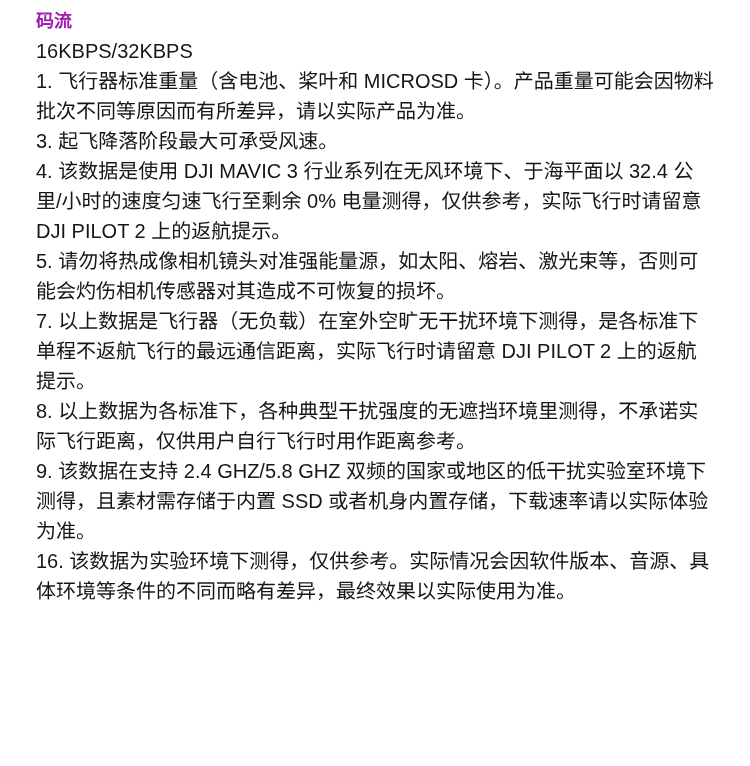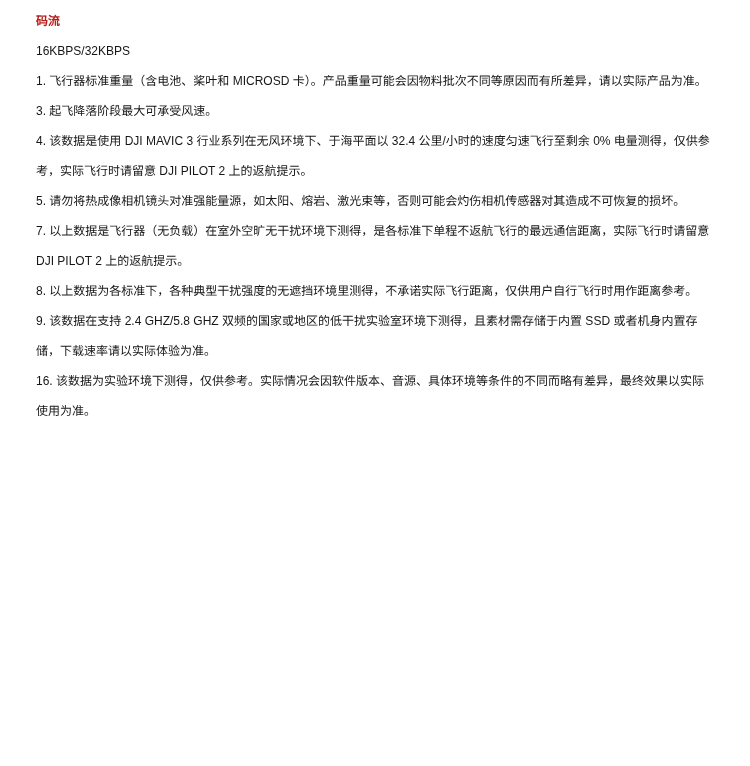--- a/index.html
+++ b/index.html
@@ -17,28 +17,28 @@
   .doc {
     box-sizing: border-box;
     width: 750px;
     padding: 6px 34px 20px 36px;
     font-size: 16px;
     line-height: 30px;
     text-align: left;
   }
   .doc h2 {
     margin: 0;
-    font-size: 12px;
+    font-size: 18px;
     line-height: 30px;
     font-weight: 700;
-    color: #b91c1c;
+    color: #a21caf;
   }
   .doc p {
     margin: 0;
-    font-size: 12px;
+    font-size: 20px;
     line-height: 30px;
     font-weight: 400;
   }
 </style>
 </head>
 <body>
 
 <main class="doc">
 
   <h2>码流</h2>

